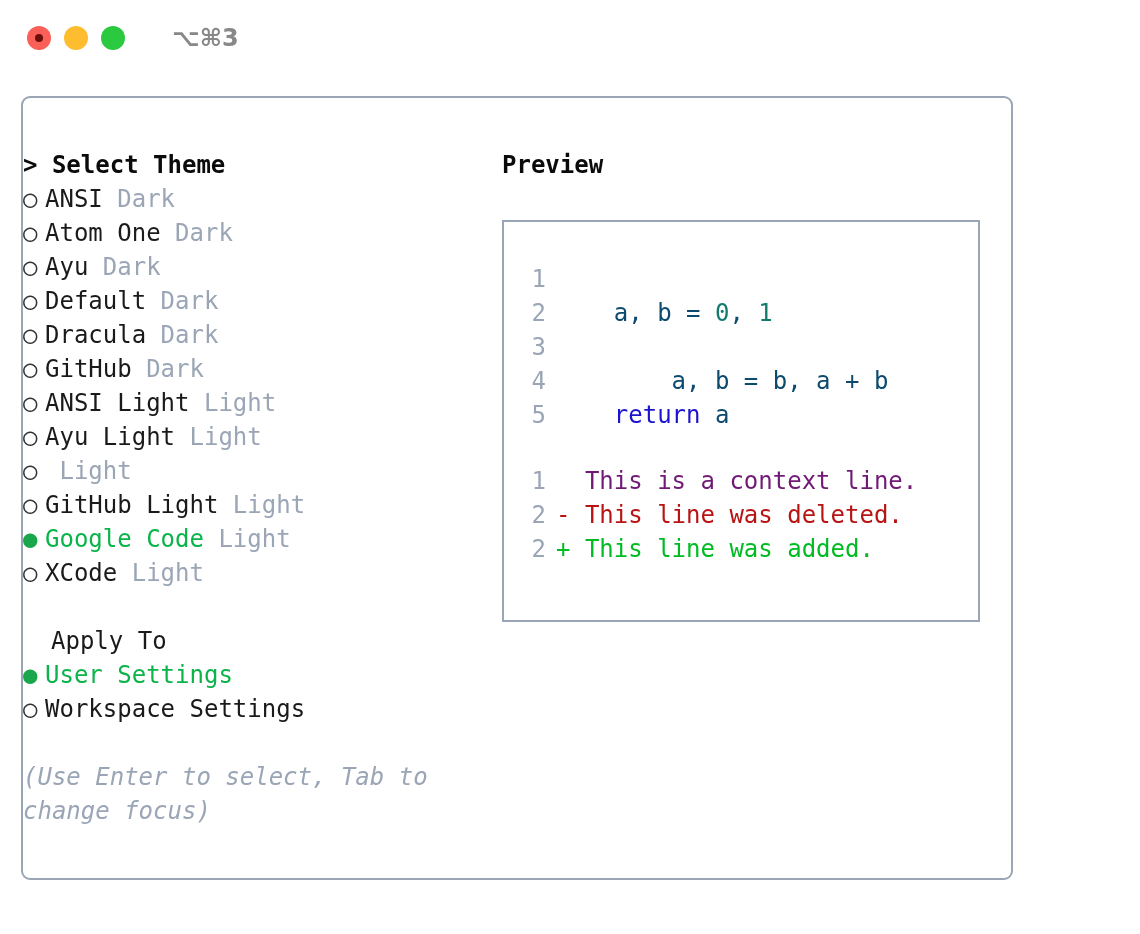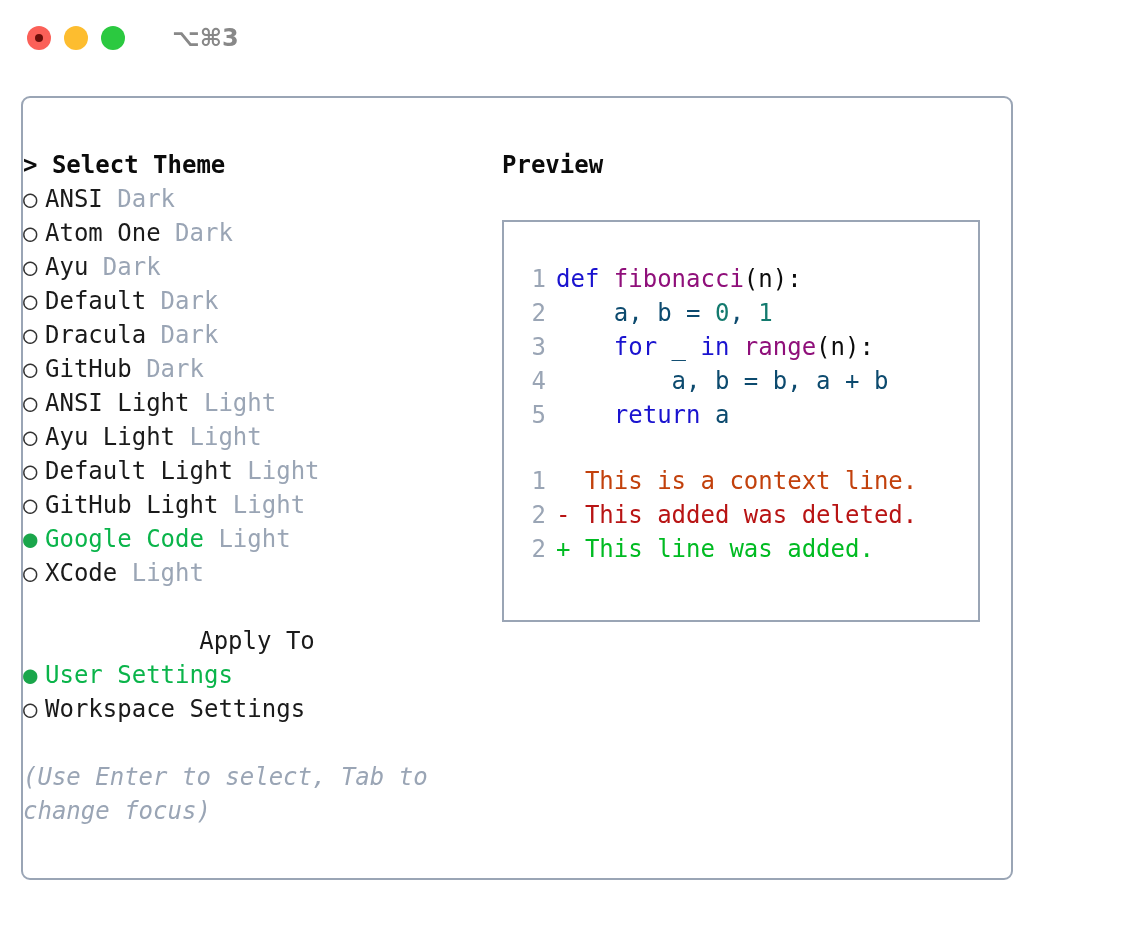--- a/index.html
+++ b/index.html
@@ -129,21 +129,20 @@
 
   .spacer-row { height: 34px; }
 
   
   .apply-heading {
     font-size: 24px;
     line-height: 34px;
     color: #1a1a1a;
     padding-left: 28px;
     white-space: pre;
-    text-align: center;
   }
 
   
   #hint {
     margin-top: 34px;
     font-size: 24px;
     line-height: 34px;
     color: #9aa5b5;
     width: 412px;
     white-space: pre-wrap;
@@ -173,21 +172,21 @@
     flex: 0 0 28px;
     text-align: right;
     color: #9aa5b5;
     margin-right: 10px;
   }
   .tok-kw   { color: #1a13cf; }
   .tok-fn   { color: #8f0f7a; }
   .tok-num  { color: #137a6e; }
   .tok-txt  { color: #0c4a6e; }
   .tok-punc { color: #0b0b0b; }
-  .diff-ctx { color: #c2410c; }
+  .diff-ctx { color: #701a75; }
   .diff-del { color: #b81414; }
   .diff-add { color: #00bb22; }
   .code-gap { height: 32px; }
 </style>
 </head>
 <body>
 
 <div id="window-card">
 
   <div id="titlebar">
@@ -205,50 +204,50 @@
       <div class="col-heading">&gt; Select Theme</div>
       <div id="theme-list">
           <div class="theme-row"><span class="bullet">○</span><span class="theme-name">ANSI</span><span> </span><span class="theme-kind">Dark</span></div>
           <div class="theme-row"><span class="bullet">○</span><span class="theme-name">Atom One</span><span> </span><span class="theme-kind">Dark</span></div>
           <div class="theme-row"><span class="bullet">○</span><span class="theme-name">Ayu</span><span> </span><span class="theme-kind">Dark</span></div>
           <div class="theme-row"><span class="bullet">○</span><span class="theme-name">Default</span><span> </span><span class="theme-kind">Dark</span></div>
           <div class="theme-row"><span class="bullet">○</span><span class="theme-name">Dracula</span><span> </span><span class="theme-kind">Dark</span></div>
           <div class="theme-row"><span class="bullet">○</span><span class="theme-name">GitHub</span><span> </span><span class="theme-kind">Dark</span></div>
           <div class="theme-row"><span class="bullet">○</span><span class="theme-name">ANSI Light</span><span> </span><span class="theme-kind">Light</span></div>
           <div class="theme-row"><span class="bullet">○</span><span class="theme-name">Ayu Light</span><span> </span><span class="theme-kind">Light</span></div>
-          <div class="theme-row"><span class="bullet">○</span><span class="theme-name">Default Light</span><span> </span><span class="theme-kind">Light</span></div>
+          <div class="theme-row"><span class="bullet">○</span><span> </span><span class="theme-kind">Light</span></div>
           <div class="theme-row"><span class="bullet">○</span><span class="theme-name">GitHub Light</span><span> </span><span class="theme-kind">Light</span></div>
           <div class="theme-row"><span class="bullet selected">●</span><span class="theme-name selected">Google Code</span><span> </span><span class="theme-kind">Light</span></div>
           <div class="theme-row"><span class="bullet">○</span><span class="theme-name">XCode</span><span> </span><span class="theme-kind">Light</span></div>
         </div>
 
       <div class="spacer-row"></div>
 
       <div class="apply-heading">Apply To</div>
       <div id="apply-list">
           <div class="theme-row"><span class="bullet selected">●</span><span class="theme-name selected">User Settings</span></div>
           <div class="theme-row"><span class="bullet">○</span><span class="theme-name">Workspace Settings</span></div>
         </div>
 
       <div id="hint">(Use Enter to select, Tab to change focus)</div>
     </div>
 
     <div id="preview-column">
       <div class="col-heading">Preview</div>
       <div id="preview-box">
         <div id="code-block">
-            <div class="code-line"><span class="ln">1</span><span><span class="tok-kw">def </span><span class="tok-fn">fibonacci</span><span class="tok-punc">(n):</span></span></div>
+            <div class="code-line"><span class="ln">1</span></div>
             <div class="code-line"><span class="ln">2</span><span><span class="tok-txt">    a, b = </span><span class="tok-num">0</span><span class="tok-txt">, </span><span class="tok-num">1</span></span></div>
-            <div class="code-line"><span class="ln">3</span><span><span class="tok-kw">    for </span><span class="tok-txt">_ </span><span class="tok-kw">in </span><span class="tok-fn">range</span><span class="tok-punc">(n):</span></span></div>
+            <div class="code-line"><span class="ln">3</span></div>
             <div class="code-line"><span class="ln">4</span><span><span class="tok-txt">        a, b = b, a + b</span></span></div>
             <div class="code-line"><span class="ln">5</span><span><span class="tok-kw">    return </span><span class="tok-txt">a</span></span></div>
           </div>
         <div class="code-gap"></div>
         <div id="diff-block">
             <div class="code-line"><span class="ln">1</span><span class="diff-ctx"> </span><span class="diff-ctx"> This is a context line.</span></div>
-            <div class="code-line"><span class="ln">2</span><span class="diff-del">-</span><span class="diff-del"> This added was deleted.</span></div>
+            <div class="code-line"><span class="ln">2</span><span class="diff-del">-</span><span class="diff-del"> This line was deleted.</span></div>
             <div class="code-line"><span class="ln">2</span><span class="diff-add">+</span><span class="diff-add"> This line was added.</span></div>
           </div>
       </div>
     </div>
 
   </div>
 </div>
 
 </body></html>

